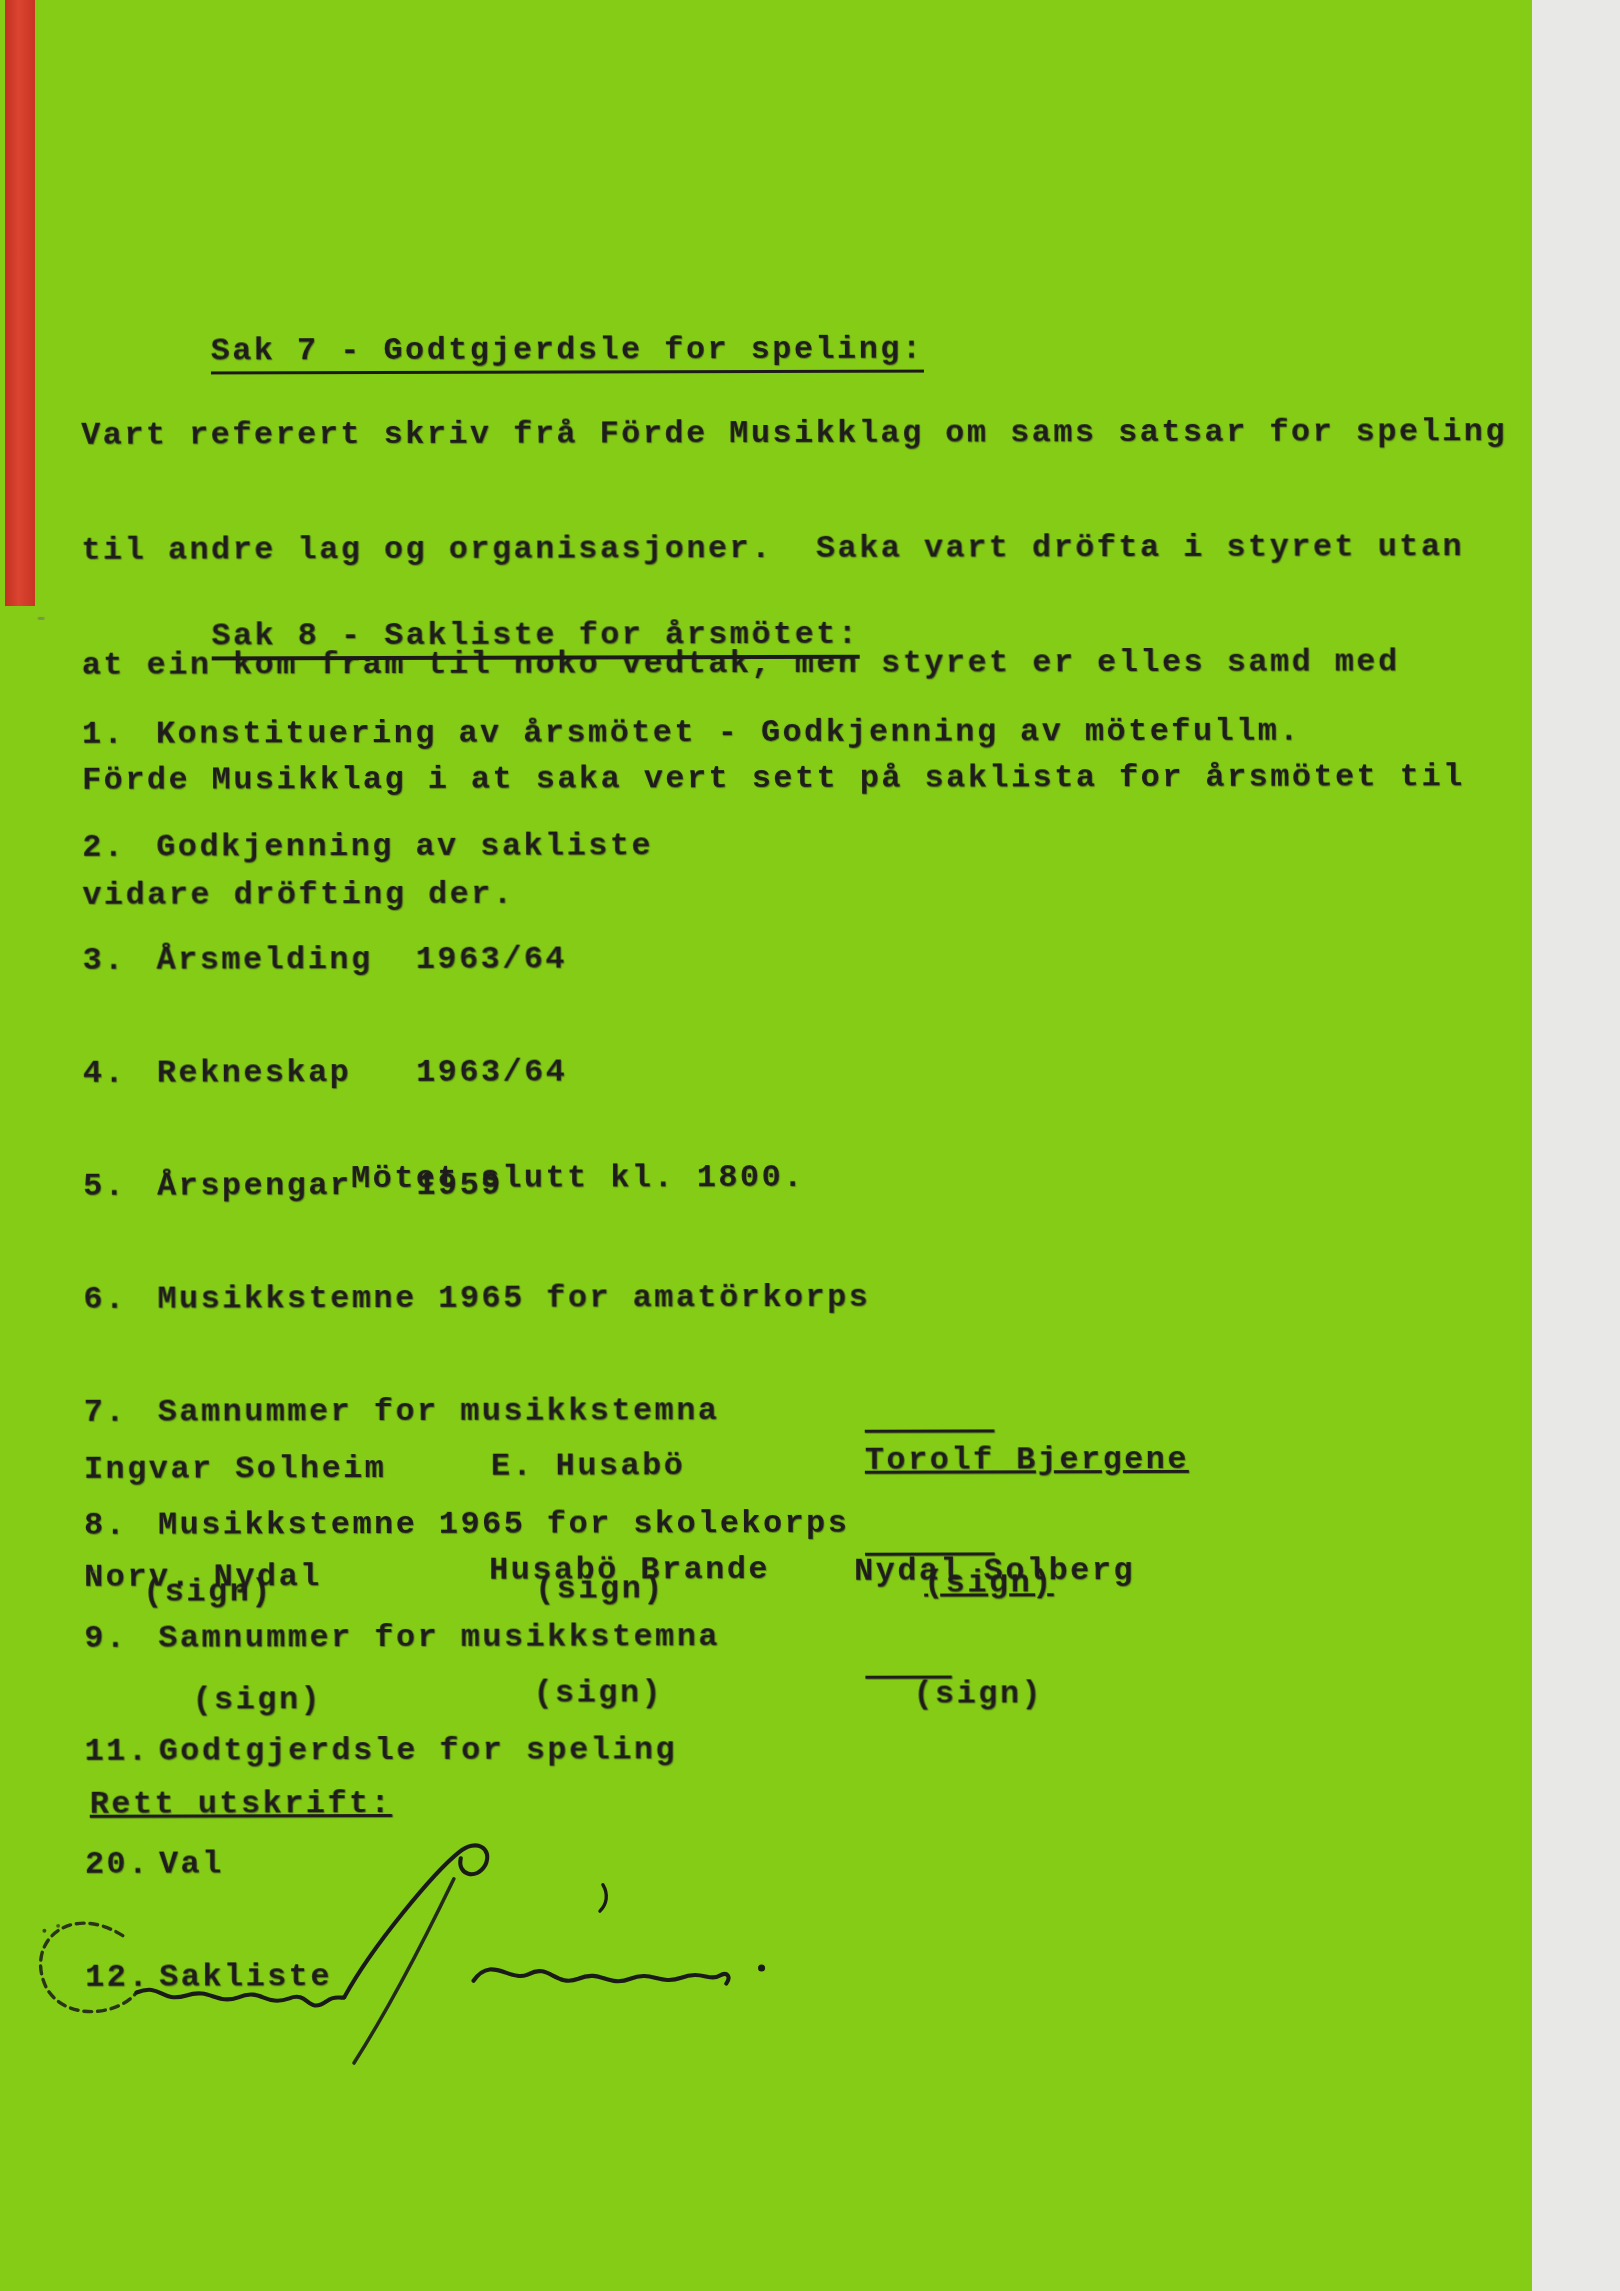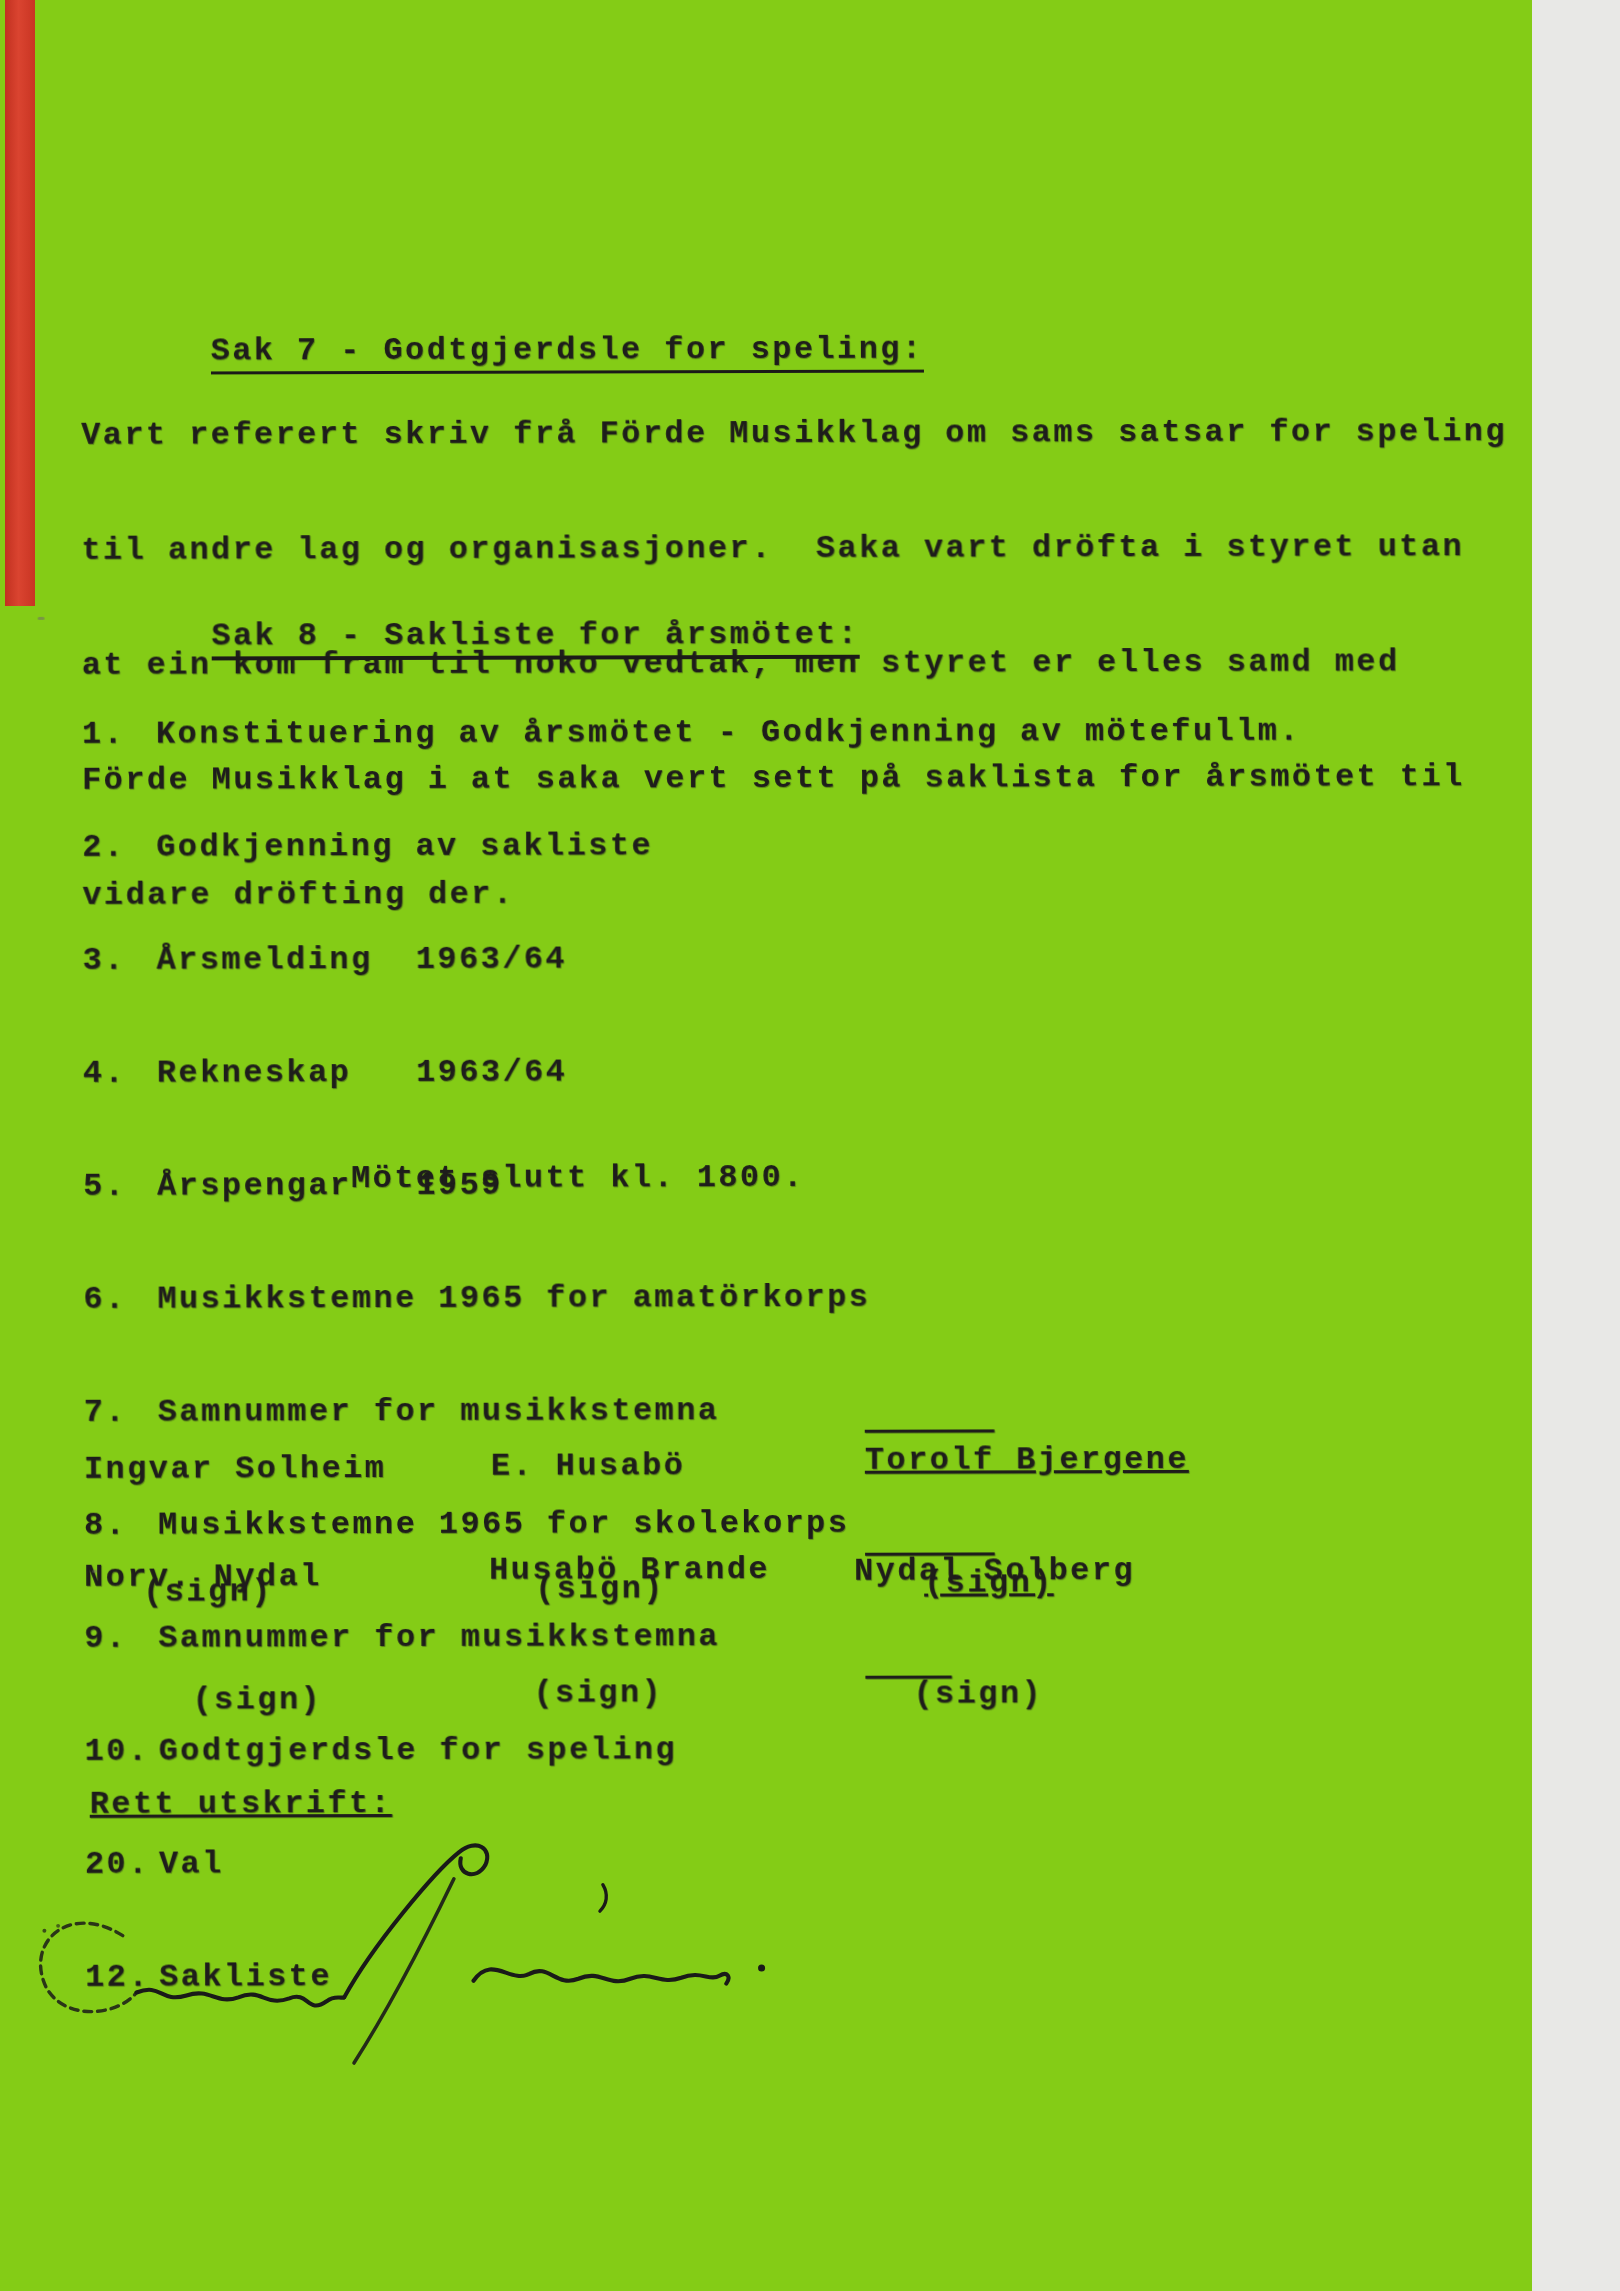--- a/index.html
+++ b/index.html
@@ -82,21 +82,21 @@
       <div class="agenda-row">
         <span class="agenda-num">7.</span><span>Samnummer for musikkstemna</span>
       </div>
       <div class="agenda-row">
         <span class="agenda-num">8.</span><span>Musikkstemne 1965 for skolekorps</span>
       </div>
       <div class="agenda-row">
         <span class="agenda-num">9.</span><span>Samnummer for musikkstemna</span>
       </div>
       <div class="agenda-row">
-        <span class="agenda-num">10.</span><span>Godtgjerdsle for speling</span>
+        <span class="agenda-num">11.</span><span>Godtgjerdsle for speling</span>
       </div>
       <div class="agenda-row">
         <span class="agenda-num">20.</span><span>Val</span>
       </div>
       <div class="agenda-row">
         <span class="agenda-num">12.</span><span>Sakliste</span>
       </div>
     </div>
 
     <div class="abs" style="left:351px;top:1159px;">Mötet slutt kl. 1800.</div>

